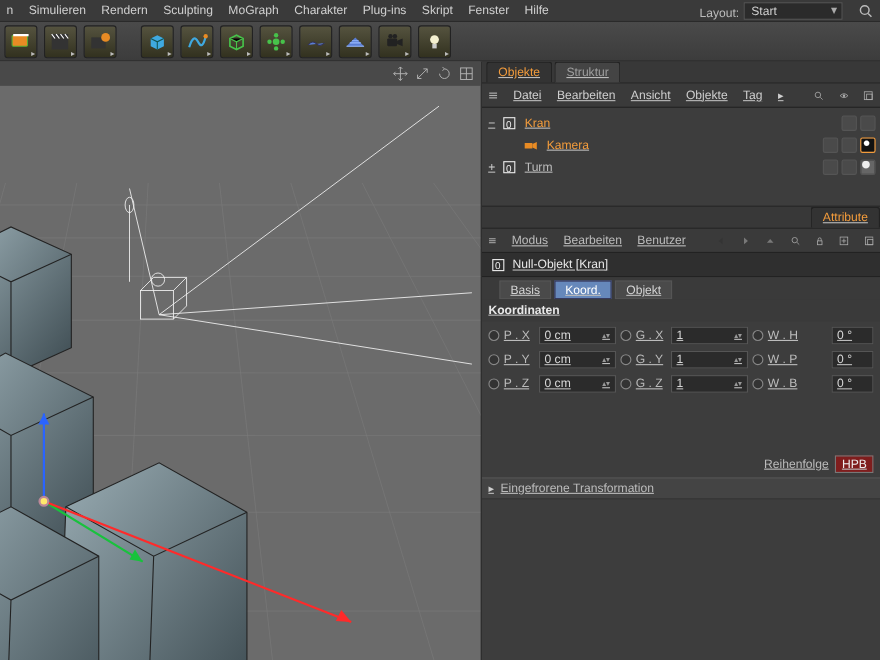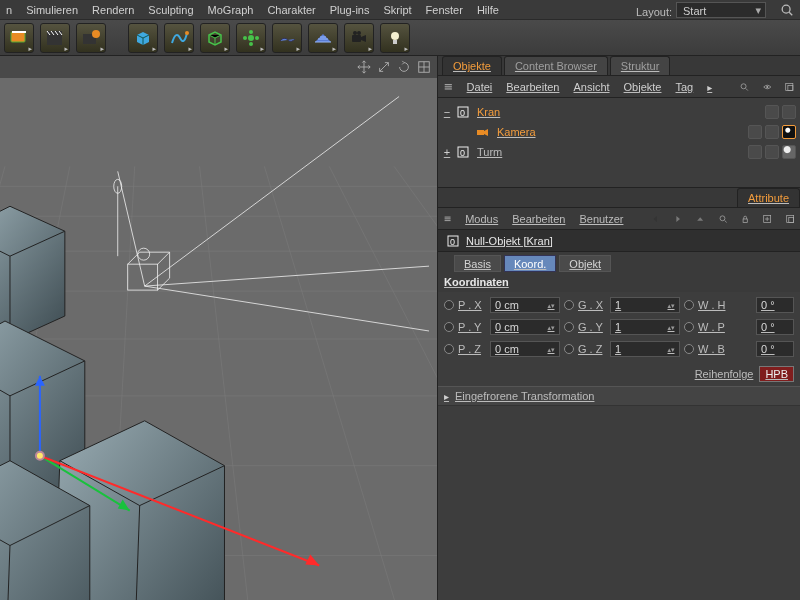--- a/index.html
+++ b/index.html
@@ -66,21 +66,21 @@
   .sub-tab.active{background:#6688bb;color:#fff;border-color:#335;}
 
   .section-title{padding:4px 6px;font-weight:bold;color:#e8e8e8;background:#3a3a3a;}
   .coord-grid{padding:2px 6px;}
   .coord-row{display:flex;align-items:center;height:22px;gap:4px;}
   .radio{width:10px;height:10px;border:1px solid #888;border-radius:50%;background:#333;flex:none;}
   .coord-row label{color:#bcbcbc;width:28px;font-size:11px;}
   .coord-row label.lbl2{width:28px;}
   .num-input{flex:1;min-width:0;background:#2b2b2b;border:1px solid #555;height:16px;color:#d8d8d8;padding:0 4px;display:flex;align-items:center;justify-content:space-between;}
   .num-input .spin{width:8px;text-align:center;display:flex;flex-direction:column;line-height:5px;font-size:7px;color:#999;}
-  .ordering{display:flex;justify-content:flex-end;align-items:center;gap:6px;padding:4px 6px;}
+  .ordering{display:flex;justify-content:flex-end;align-items:center;gap:6px;padding:4px 6px;margin-top:48px;}
   .ordering .hpb{background:#7f1d1d;border:1px solid #777;padding:1px 5px;color:#eee;}
   .expander-row{background:#444;border-top:1px solid #555;border-bottom:1px solid #333;padding:3px 6px;display:flex;align-items:center;gap:6px;cursor:pointer;}
   .expander-row::before{content:"▸";font-size:10px;color:#cfcfcf;}
 
 </style>
 </head>
 <body>
 
 <div class="menubar">
   <span class="menu-item">n</span>
@@ -257,21 +257,20 @@
           <path d="M320 510 l-14 -1 l5 -10 Z" fill="#ff2a2a"></path>
         <circle cx="40" cy="400" r="4" fill="#ffe96b" stroke="#b89"></circle>
       </g>
     </svg>
   </div>
 
   <div class="sidepanel">
 
     <div class="panel-tabs">
       <div class="tab active">Objekte</div>
-      <div class="tab">Content Browser</div>
       <div class="tab">Struktur</div>
     </div>
     <div class="panel-toolbar">
       <svg class="mini-icn" viewBox="0 0 12 12">
           <rect x="1" y="2" width="10" height="1.5" fill="#ccc"></rect>
           <rect x="1" y="5" width="10" height="1.5" fill="#ccc"></rect>
           <rect x="1" y="8" width="10" height="1.5" fill="#ccc"></rect>
         </svg>
       <span class="pt-item">Datei</span>
       <span class="pt-item">Bearbeiten</span>

